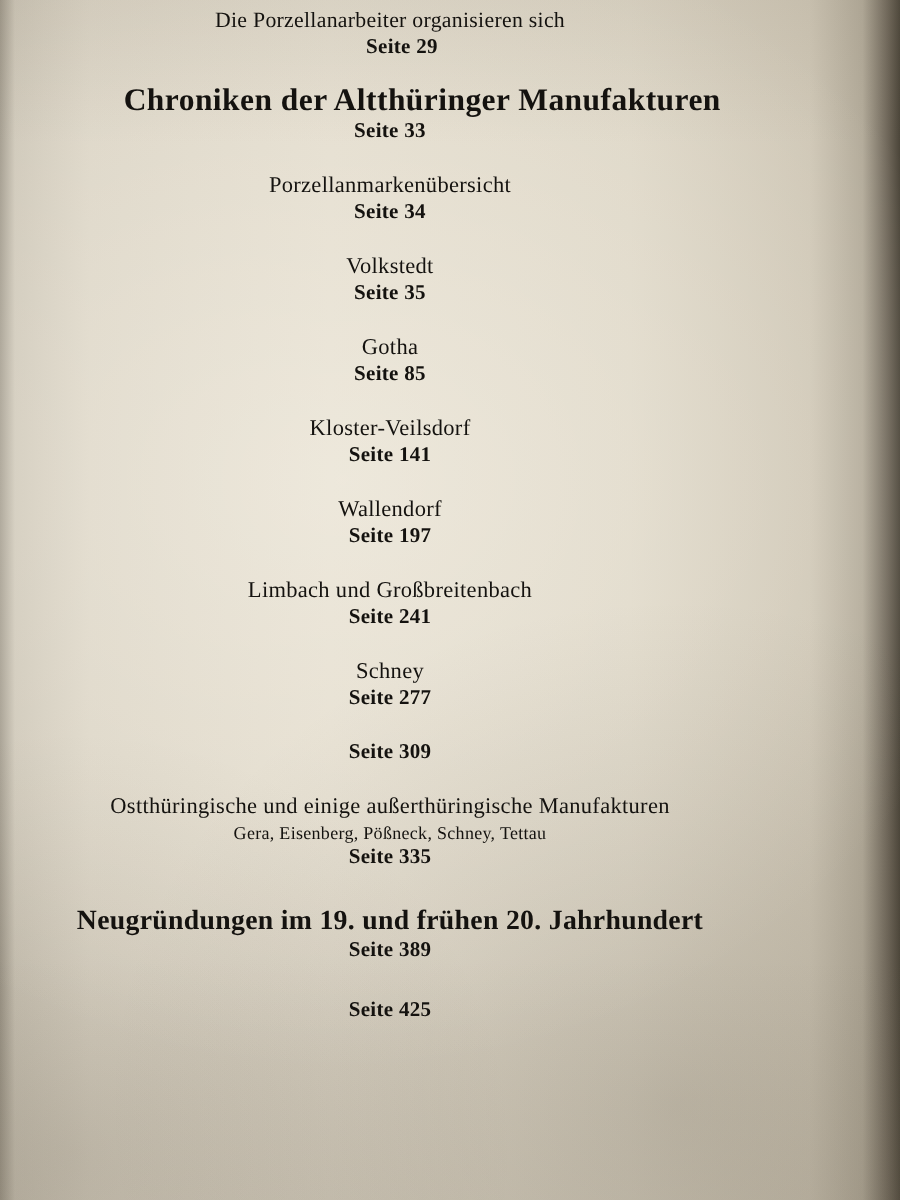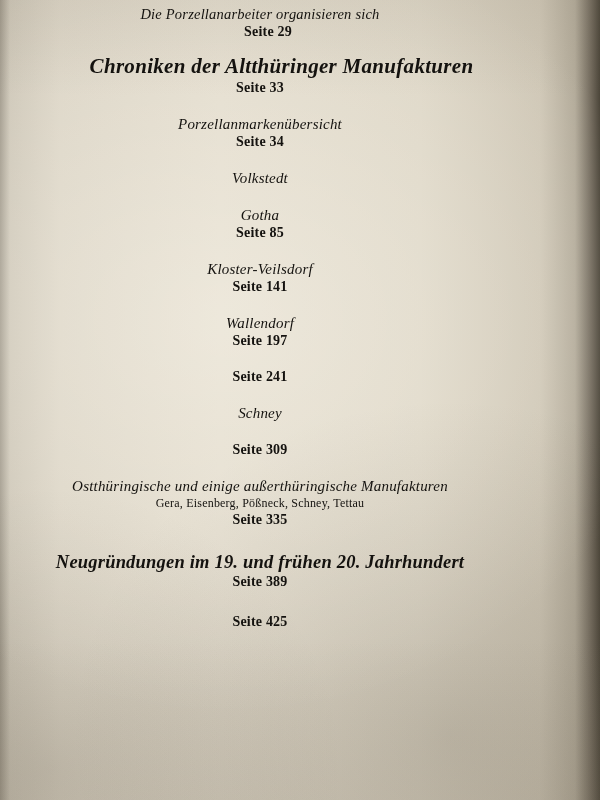--- a/index.html
+++ b/index.html
@@ -62,21 +62,20 @@
     box-sizing: border-box;
     text-align: center;
   }
 
   .entry {
     text-align: center;
   }
   .entry .title {
     display: block;
     letter-spacing: 0.2px;
-    font-style: italic;
   }
   .entry .subtitle {
     display: block;
     letter-spacing: 0.2px;
   }
   .entry .page {
     display: block;
     font-weight: bold;
     letter-spacing: 0.2px;
   }
@@ -137,43 +136,46 @@
       <span class="page">Seite 33</span>
     </div>
 
     <div class="entry lvl-section gap-lg">
       <span class="title">Porzellanmarkenübersicht</span>
       <span class="page">Seite 34</span>
     </div>
 
     <div class="entry lvl-section gap-lg">
       <span class="title">Volkstedt</span>
+      <span class="page">Seite 35</span>
     </div>
 
     <div class="entry lvl-section gap-lg">
       <span class="title">Gotha</span>
       <span class="page">Seite 85</span>
     </div>
 
     <div class="entry lvl-section gap-lg">
       <span class="title">Kloster-Veilsdorf</span>
       <span class="page">Seite 141</span>
     </div>
 
     <div class="entry lvl-section gap-lg">
       <span class="title">Wallendorf</span>
       <span class="page">Seite 197</span>
     </div>
 
     <div class="entry lvl-section gap-lg">
+      <span class="title">Limbach und Großbreitenbach</span>
       <span class="page">Seite 241</span>
     </div>
 
     <div class="entry lvl-section gap-lg">
       <span class="title">Schney</span>
+      <span class="page">Seite 277</span>
     </div>
 
     <div class="entry lvl-section gap-lg">
       <span class="page">Seite 309</span>
     </div>
 
     <div class="entry lvl-section gap-xl">
       <span class="title">Ostthüringische und einige außerthüringische Manufakturen</span>
       <span class="subtitle">Gera, Eisenberg, Pößneck, Schney, Tettau</span>
       <span class="page">Seite 335</span>

